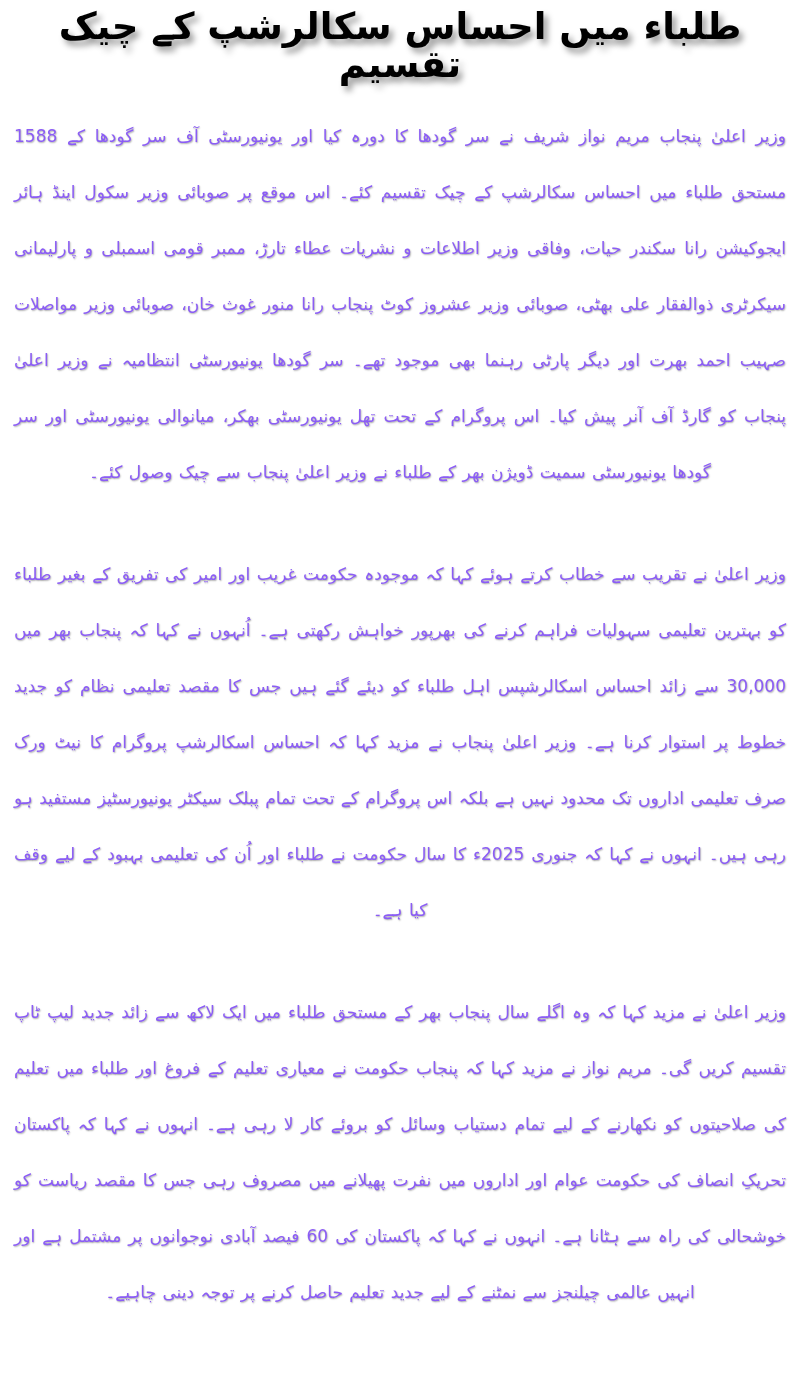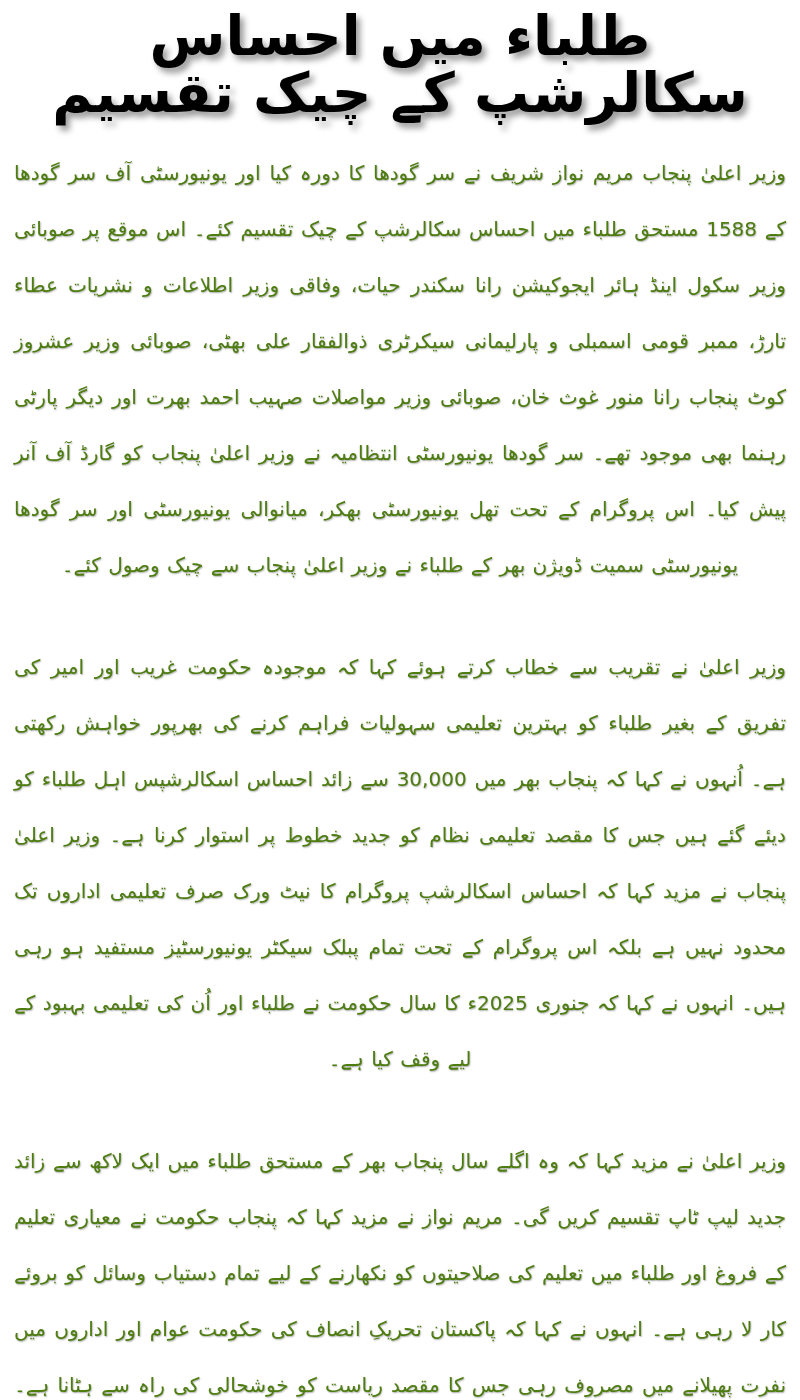--- a/index.html
+++ b/index.html
@@ -25,44 +25,44 @@
     padding: 0 14px;
     overflow: hidden;
   }
 
   
   .headline {
     direction: rtl;
     text-align: center;
     font-family: "DejaVu Sans", "Liberation Sans", sans-serif;
     font-weight: 700;
-    font-size: 55px;
+    font-size: 37px;
     line-height: 1.03;
     letter-spacing: -0.5px;
     color: #000000;
     padding-top: 8px;
     margin: 0;
     text-shadow: 4px 5px 6px rgba(0,0,0,0.40);
     white-space: pre-line;
   }
 
   
   .article-body {
     direction: rtl;
     margin-top: 24px;
   }
 
   .para {
     direction: rtl;
     text-align: justify;
     text-align-last: center;
     font-family: "DejaVu Sans", "Liberation Sans", sans-serif;
-    font-size: 20px;
+    font-size: 17px;
     line-height: 56px;
-    color: #4d7c0f;
+    color: #8b5cf6;
     margin: 0 0 46px 0;
     word-spacing: 1px;
     text-shadow: 0.7px 1px 1.6px rgba(0,0,0,0.33);
   }
   .para:last-child {
     margin-bottom: 0;
   }
 </style>
 </head>
 <body>

